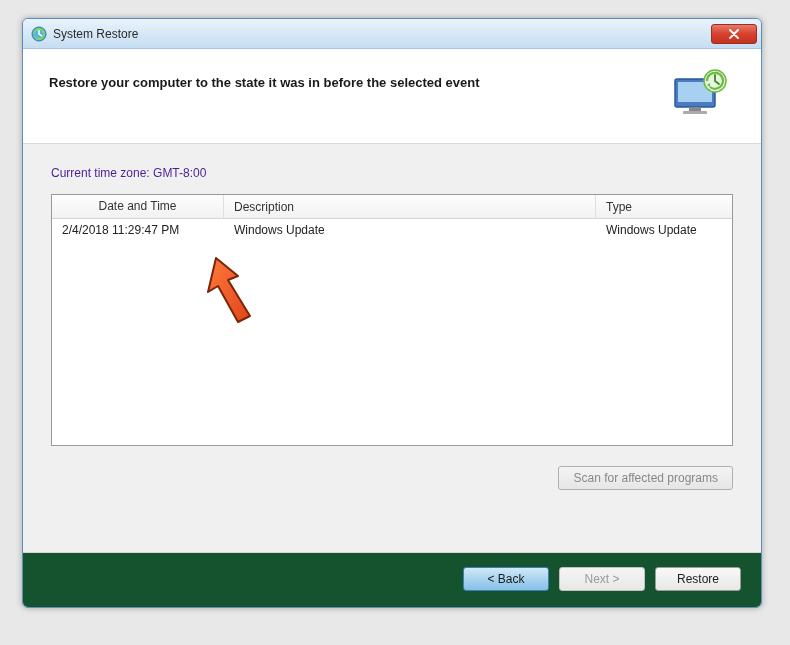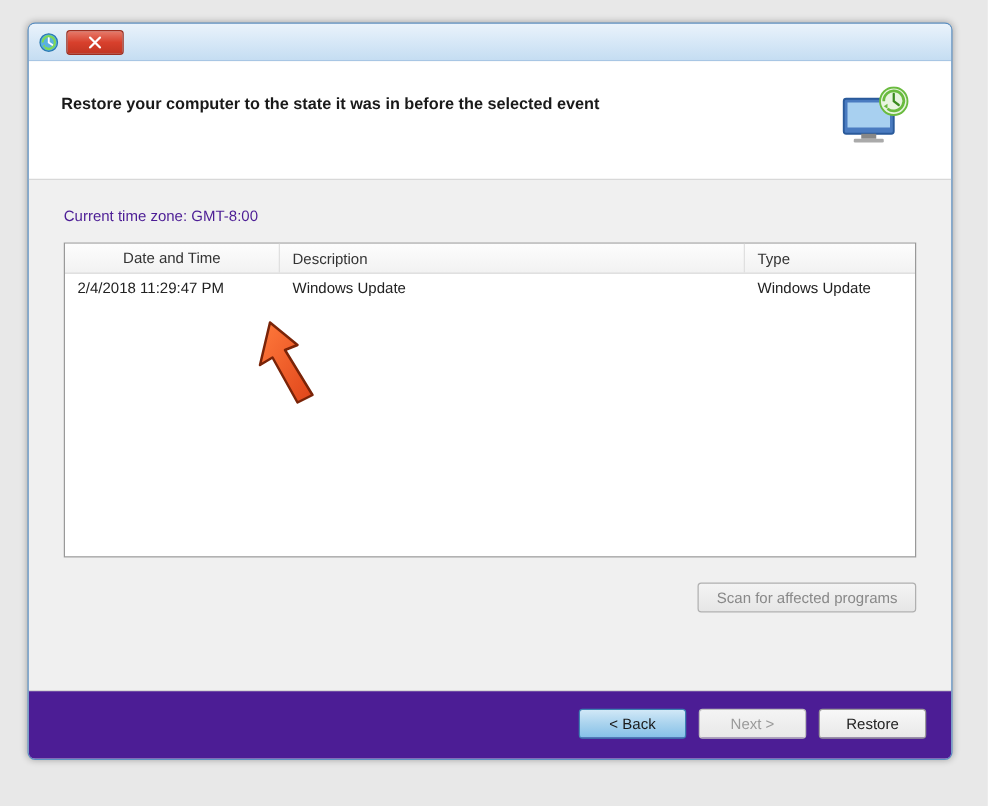--- a/index.html
+++ b/index.html
@@ -167,21 +167,21 @@
       font-size: 12px;
       color: #888;
       cursor: default;
     }
     .footer-area {
       border-top: 1px solid #d6d6d6;
       padding: 14px 20px 16px 24px;
       display: flex;
       justify-content: flex-end;
       gap: 10px;
-      background: #4c1d95;
+      background: #14532d;
     }
     .btn {
       min-width: 86px;
       height: 24px;
       border-radius: 3px;
       font-size: 12px;
       display: flex;
       align-items: center;
       justify-content: center;
       cursor: pointer;
@@ -221,20 +221,21 @@
 <div class="window">
   <div class="titlebar">
     <span class="titlebar-icon">
       <svg viewBox="0 0 16 16">
         <circle cx="8" cy="8" r="7" fill="#5ab0e0" stroke="#2a7ab0" stroke-width="1"></circle>
         <path d="M8 4 L8 8 L11 10" stroke="#fff" stroke-width="1.5" fill="none" stroke-linecap="round"></path>
         <path d="M3 8 A5 5 0 1 1 5 12" stroke="#7ed957" stroke-width="1.8" fill="none"></path>
         <path d="M5 12 L3 11 L5 9.5 Z" fill="#7ed957"></path>
       </svg>
     </span>
+    <span class="titlebar-title">System Restore</span>
     <div class="close-btn">
       <svg viewBox="0 0 10 10">
         <path d="M1 1 L9 9 M9 1 L1 9" stroke="#fff" stroke-width="1.8" stroke-linecap="round"></path>
       </svg>
     </div>
   </div>
 
   <div class="header-area">
     <div class="header-text">Restore your computer to the state it was in before the selected event</div>
     <span class="header-icon">

